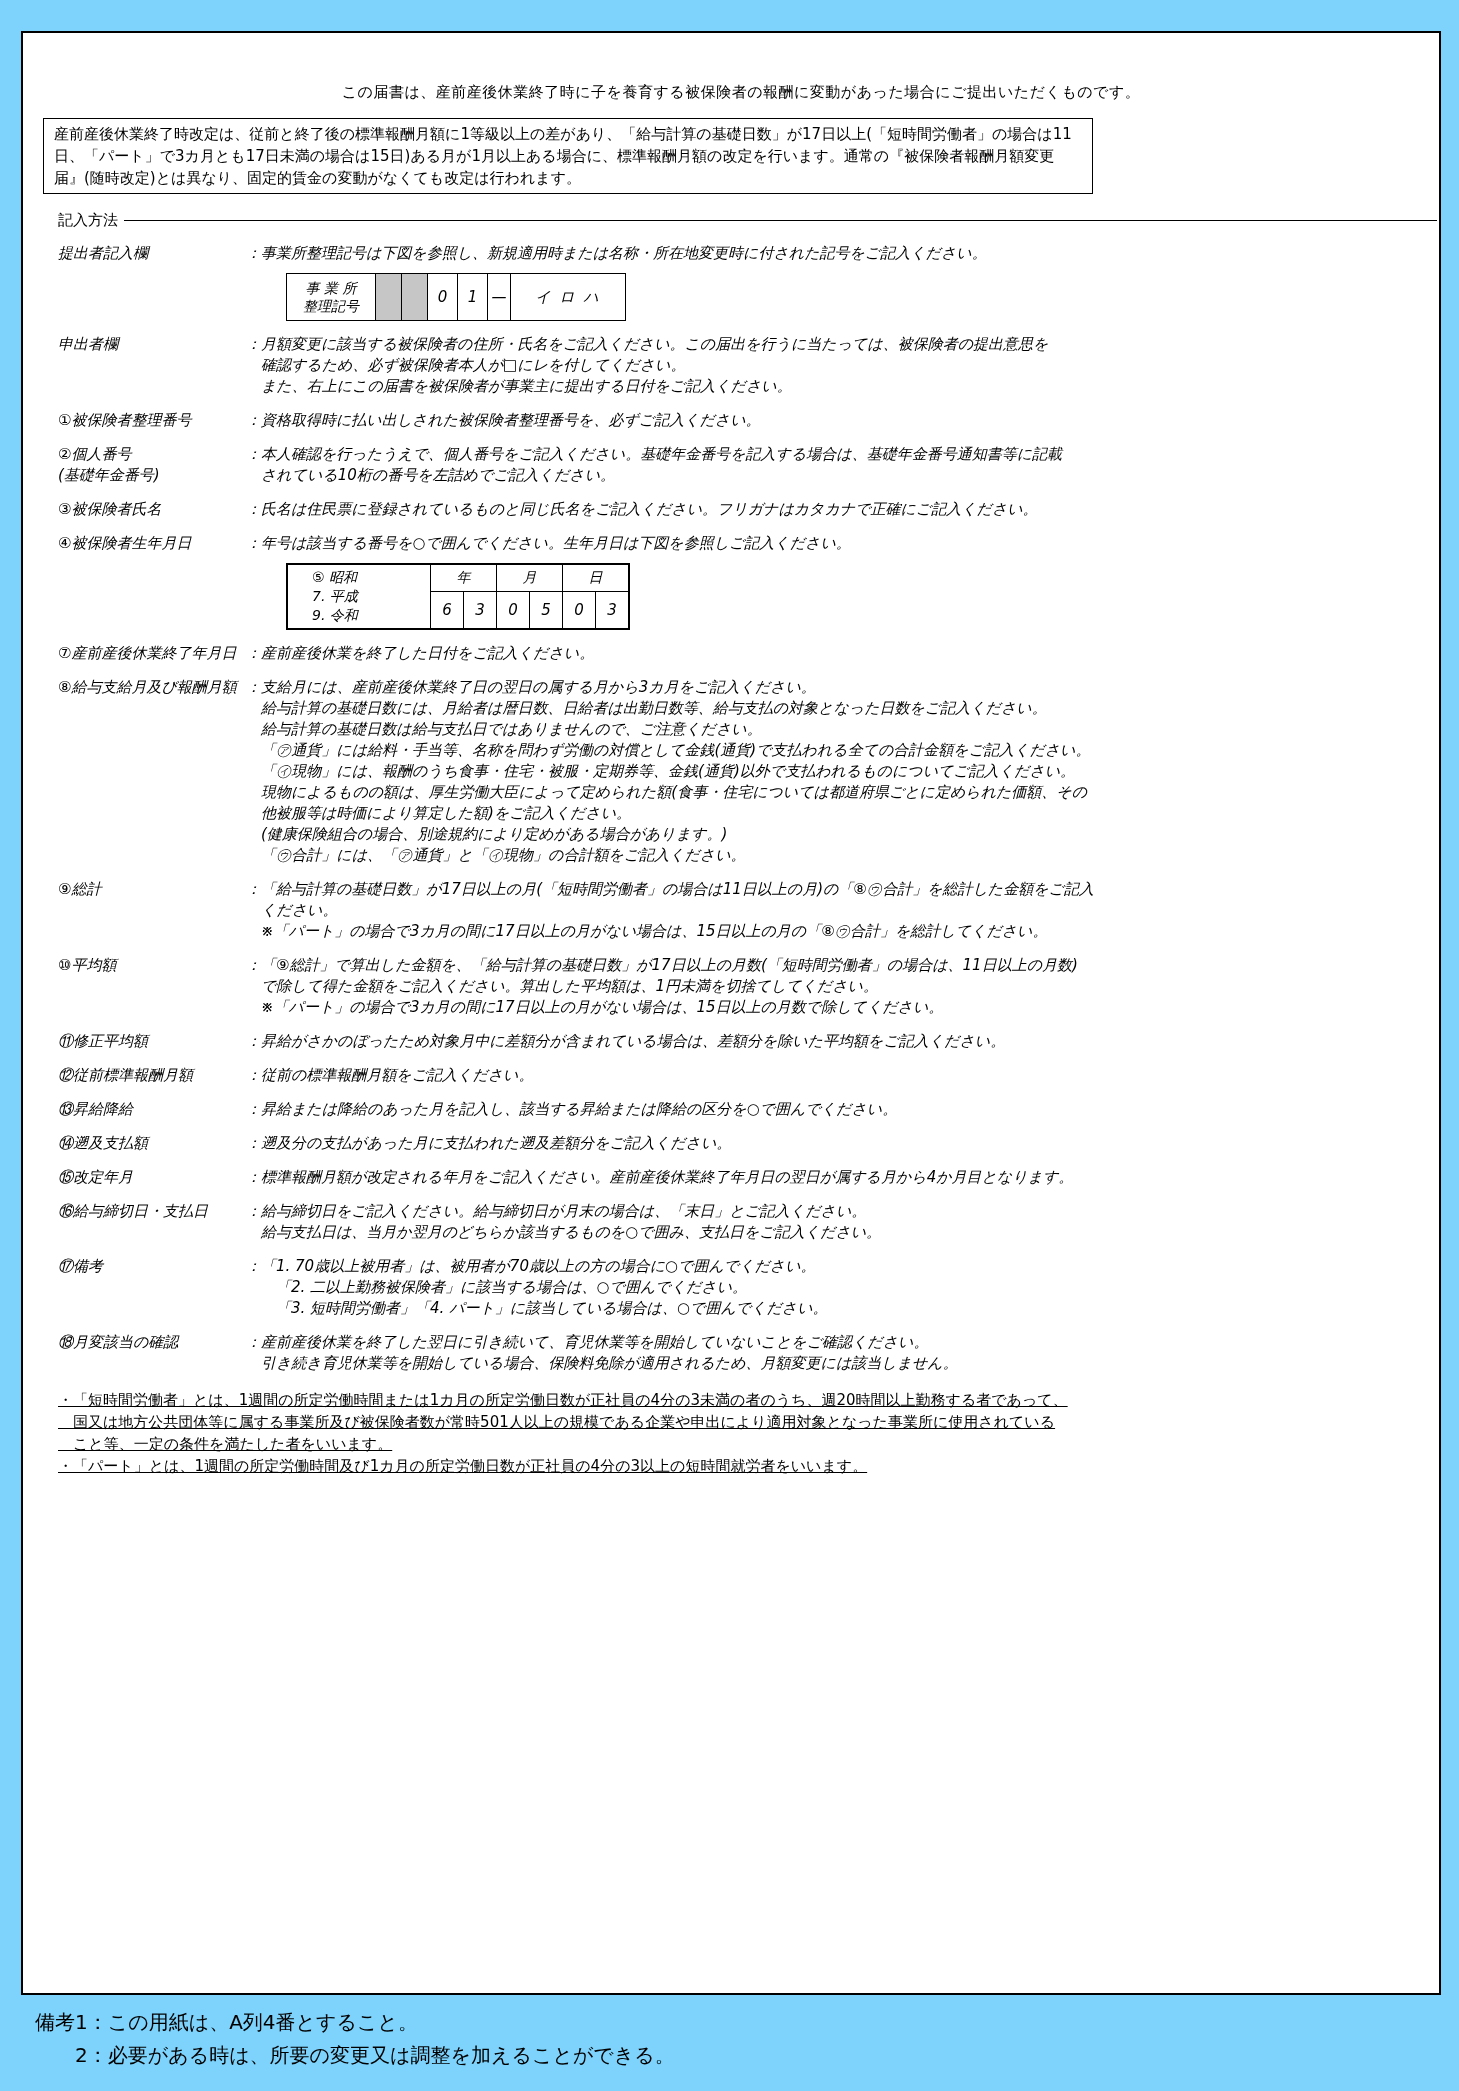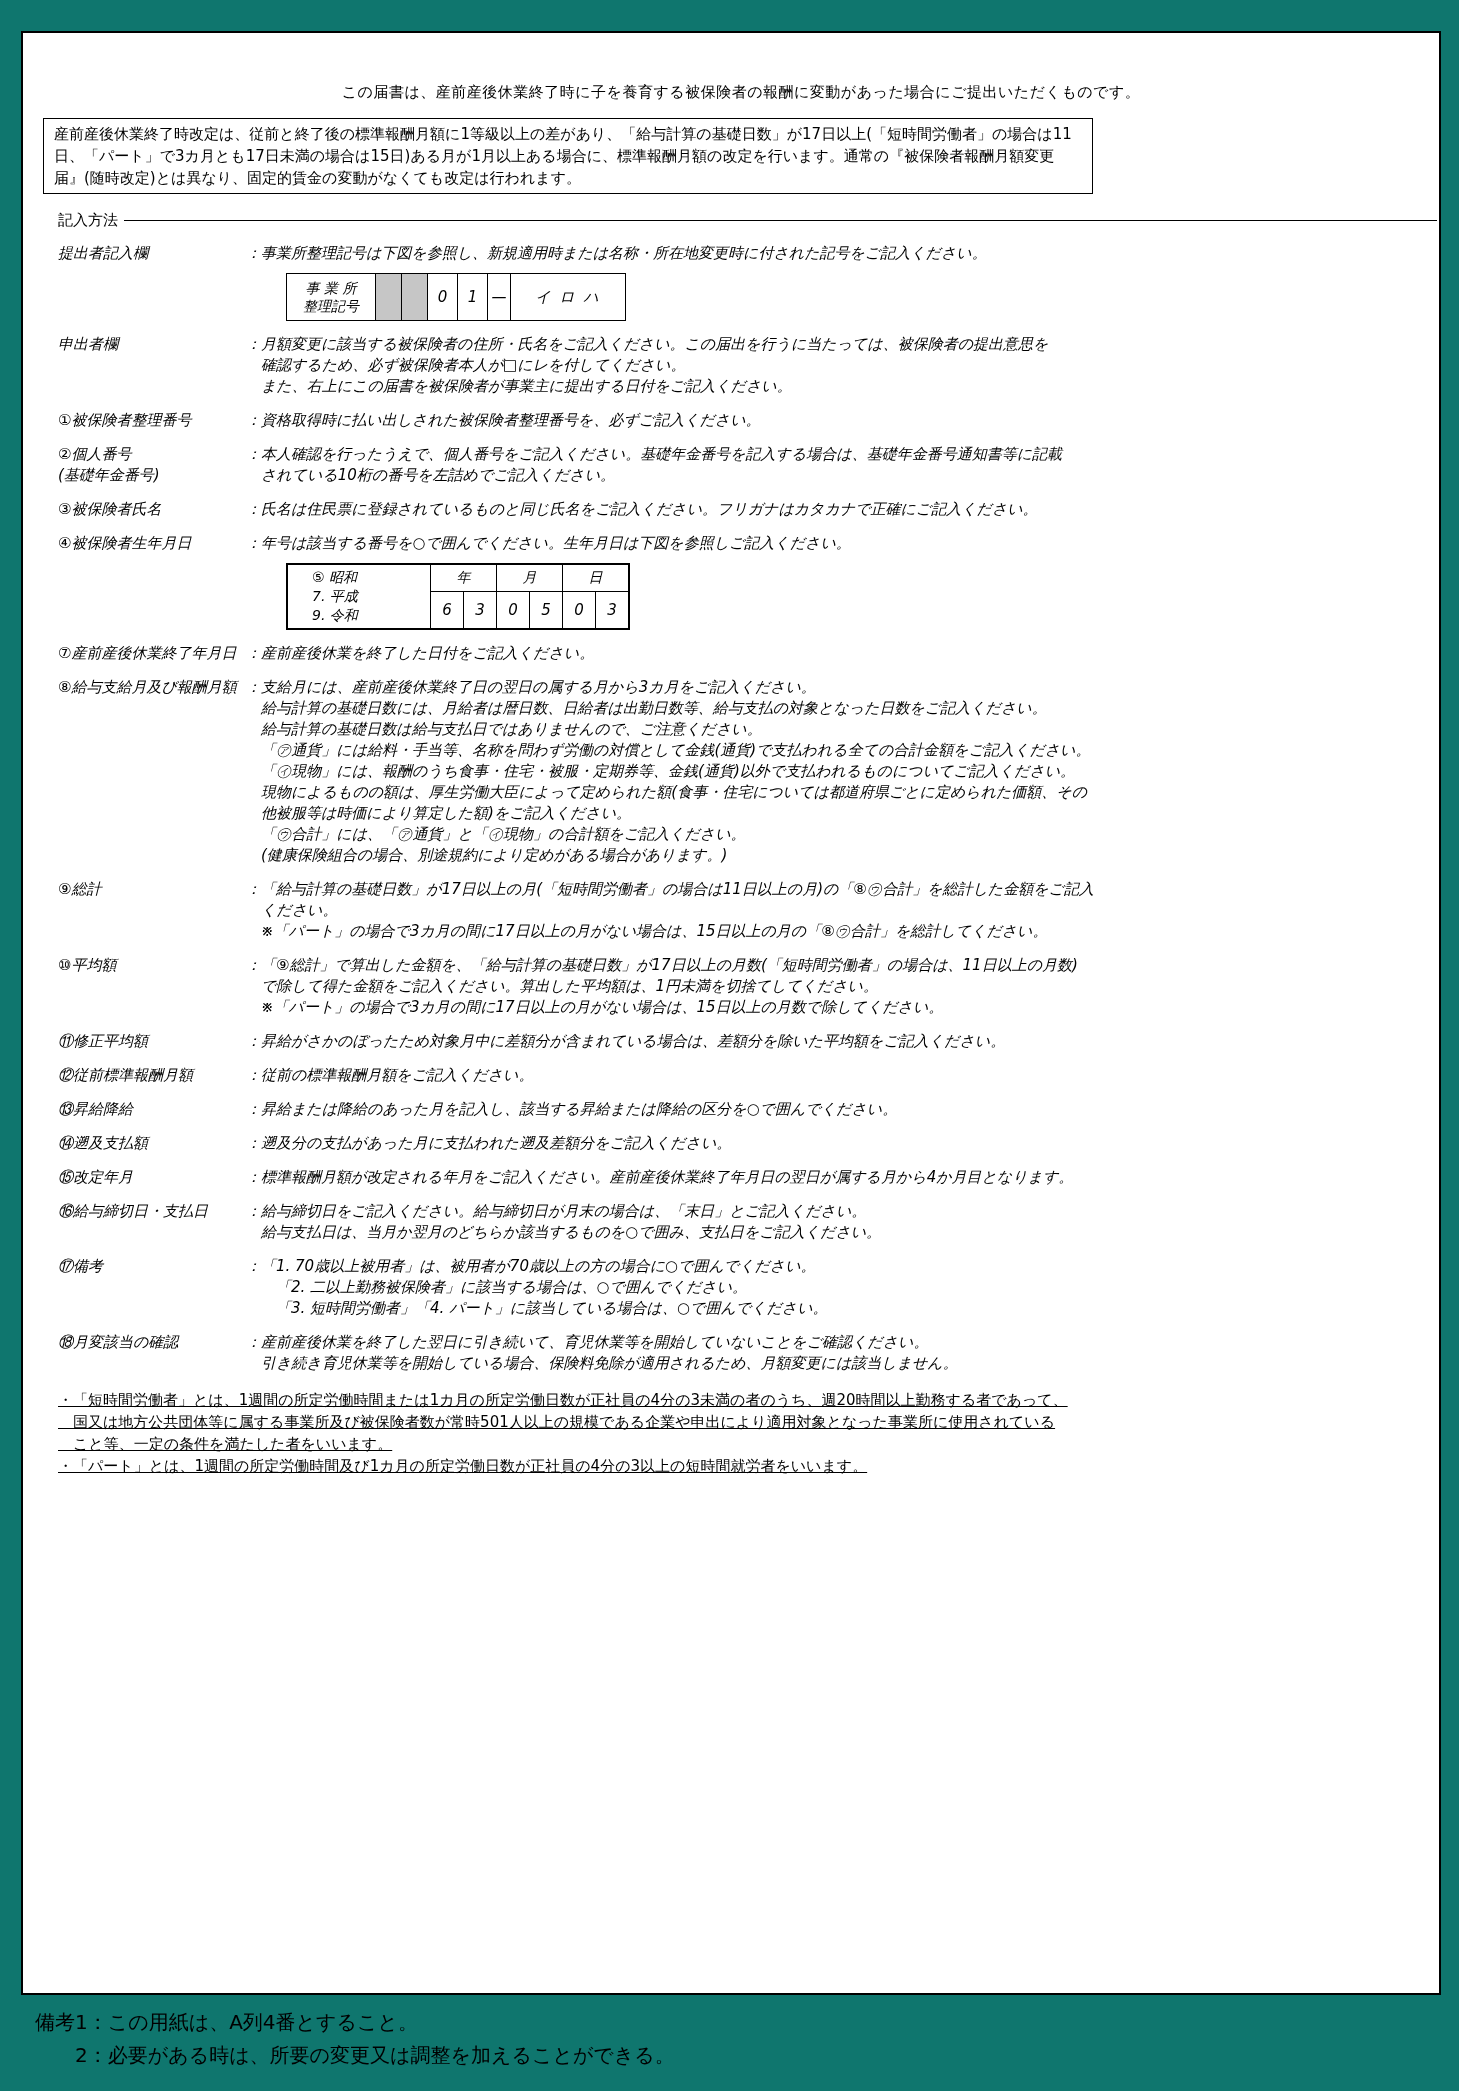--- a/index.html
+++ b/index.html
@@ -1,20 +1,20 @@
 <!DOCTYPE html>
 <html><head>
 <meta charset="utf-8">
 <style>
   html,body{margin:0;padding:0;}
   body{
     width:1459px;height:2091px;background:#ffffff;color:#000;
     font-family:"DejaVu Sans","Liberation Sans",sans-serif;
   }
-  .sheet{position:relative;width:1459px;height:2091px;background:#0f766e;overflow:hidden;}
+  .sheet{position:relative;width:1459px;height:2091px;background:#7dd3fc;overflow:hidden;}
   .frame{position:absolute;left:21px;top:31px;width:1416px;height:1960px;border:2px solid #000;background:#fff;}
   .content{padding:50px 0 0 20px;}
   .intro{text-align:center;font-size:15px;letter-spacing:.5px;}
   .notice-box{border:1px solid #000;width:1028px;margin-top:16px;padding:4px 10px;font-size:15px;line-height:22px;}
   .sec{display:flex;align-items:center;margin-top:17px;margin-right:2px;}
   .sec .sec-title{margin-left:15px;font-size:15px;white-space:nowrap;}
   .sec .sec-line{flex:1;height:0;border-top:1px solid #000;margin-left:6px;}
   .rows{margin-top:7px;font-style:italic;}
   .row{display:flex;align-items:flex-start;margin:13px 0 0 15px;font-size:15px;line-height:21px;}
   .row .label{width:188px;flex:none;}
@@ -181,22 +181,22 @@
             </div>
           <div class="colon">：</div>
           <div class="desc">
             <div>支給月には、産前産後休業終了日の翌日の属する月から3カ月をご記入ください。</div>
             <div>給与計算の基礎日数には、月給者は暦日数、日給者は出勤日数等、給与支払の対象となった日数をご記入ください。</div>
             <div>給与計算の基礎日数は給与支払日ではありませんので、ご注意ください。</div>
             <div>「㋐通貨」には給料・手当等、名称を問わず労働の対償として金銭(通貨)で支払われる全ての合計金額をご記入ください。</div>
             <div>「㋑現物」には、報酬のうち食事・住宅・被服・定期券等、金銭(通貨)以外で支払われるものについてご記入ください。</div>
             <div>現物によるものの額は、厚生労働大臣によって定められた額(食事・住宅については都道府県ごとに定められた価額、その</div>
             <div>他被服等は時価により算定した額)をご記入ください。</div>
+            <div>(健康保険組合の場合、別途規約により定めがある場合があります。)</div>
             <div>「㋒合計」には、「㋐通貨」と「㋑現物」の合計額をご記入ください。</div>
-            <div>(健康保険組合の場合、別途規約により定めがある場合があります。)</div>
           </div>
         </div>
 
         <div class="row">
           <div class="label">
               <div>⑨総計</div>
             </div>
           <div class="colon">：</div>
           <div class="desc">
             <div>「給与計算の基礎日数」が17日以上の月(「短時間労働者」の場合は11日以上の月)の「⑧㋒合計」を総計した金額をご記入</div>

